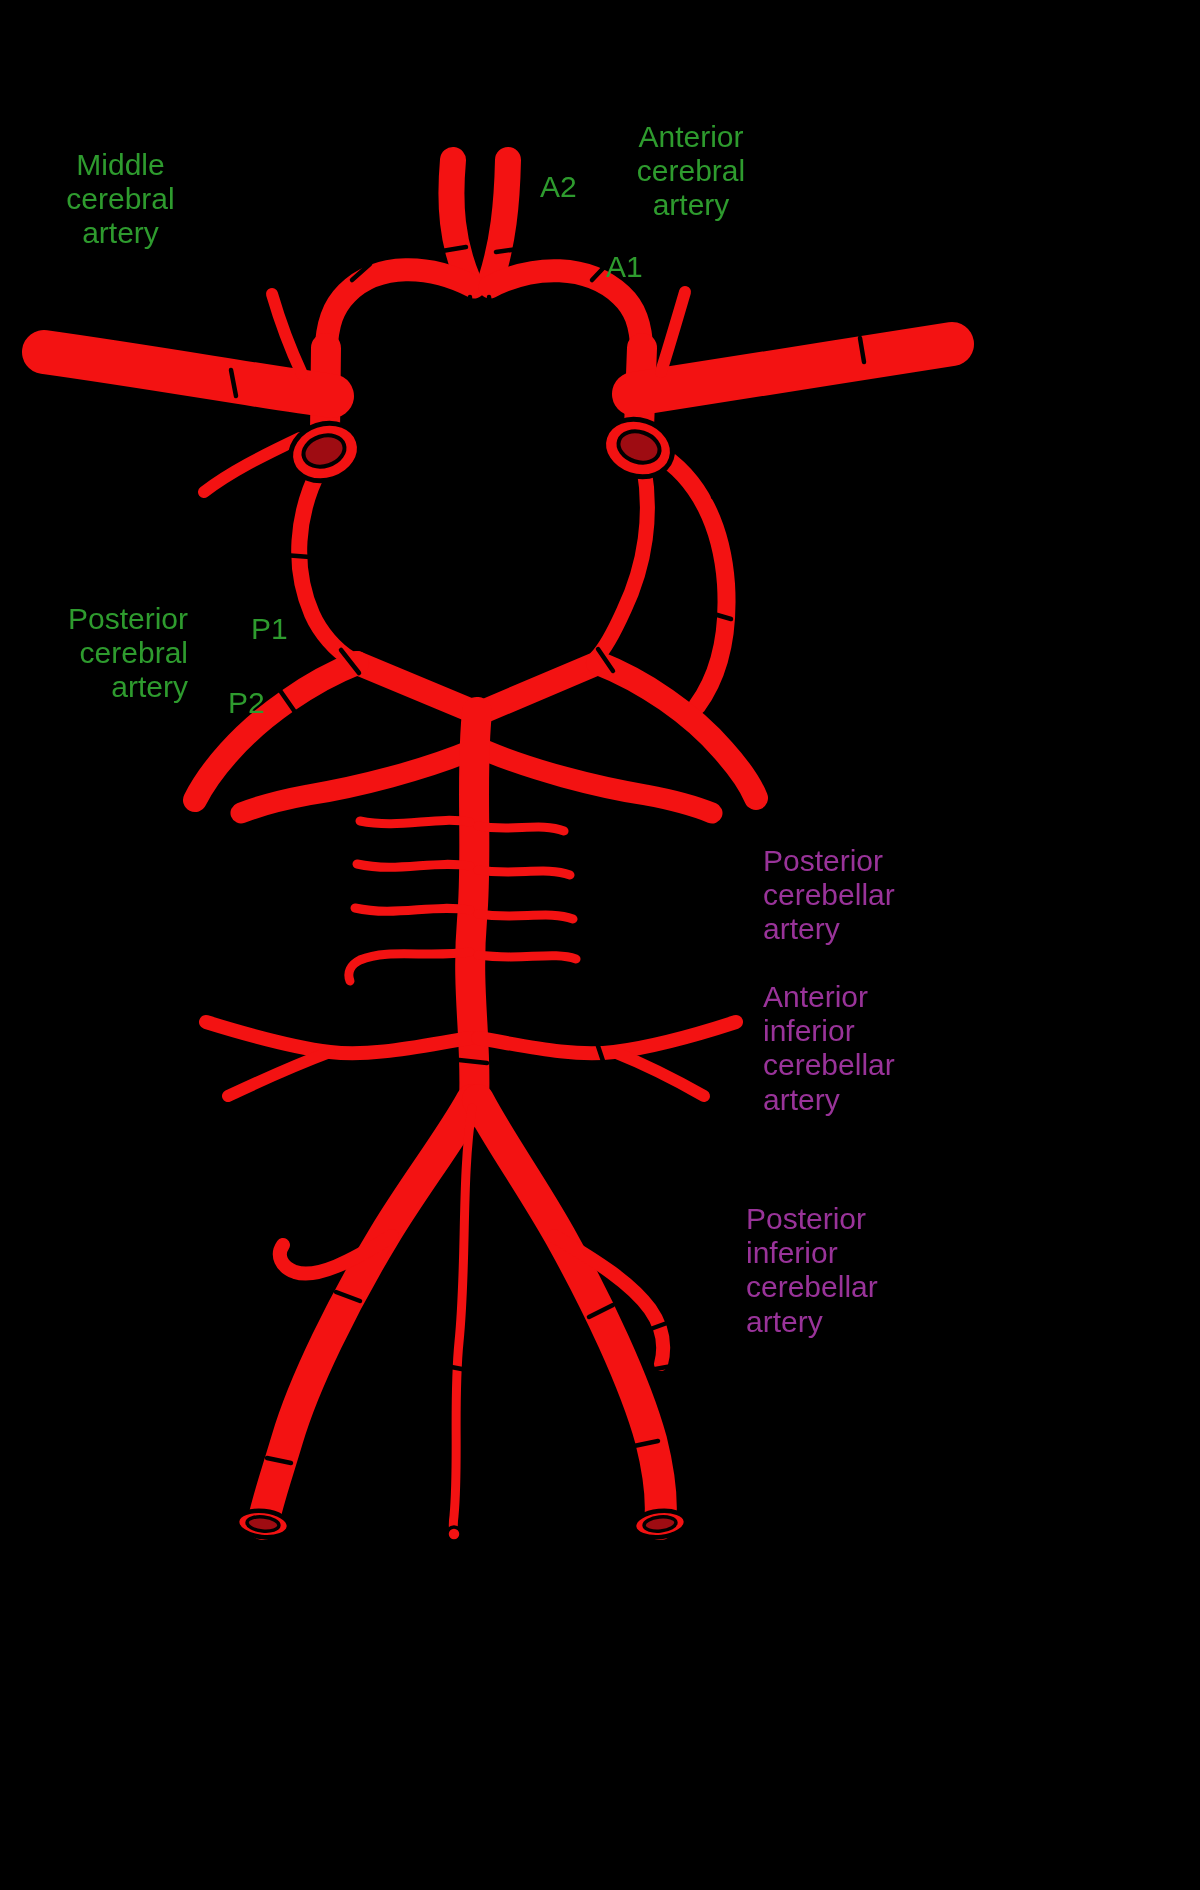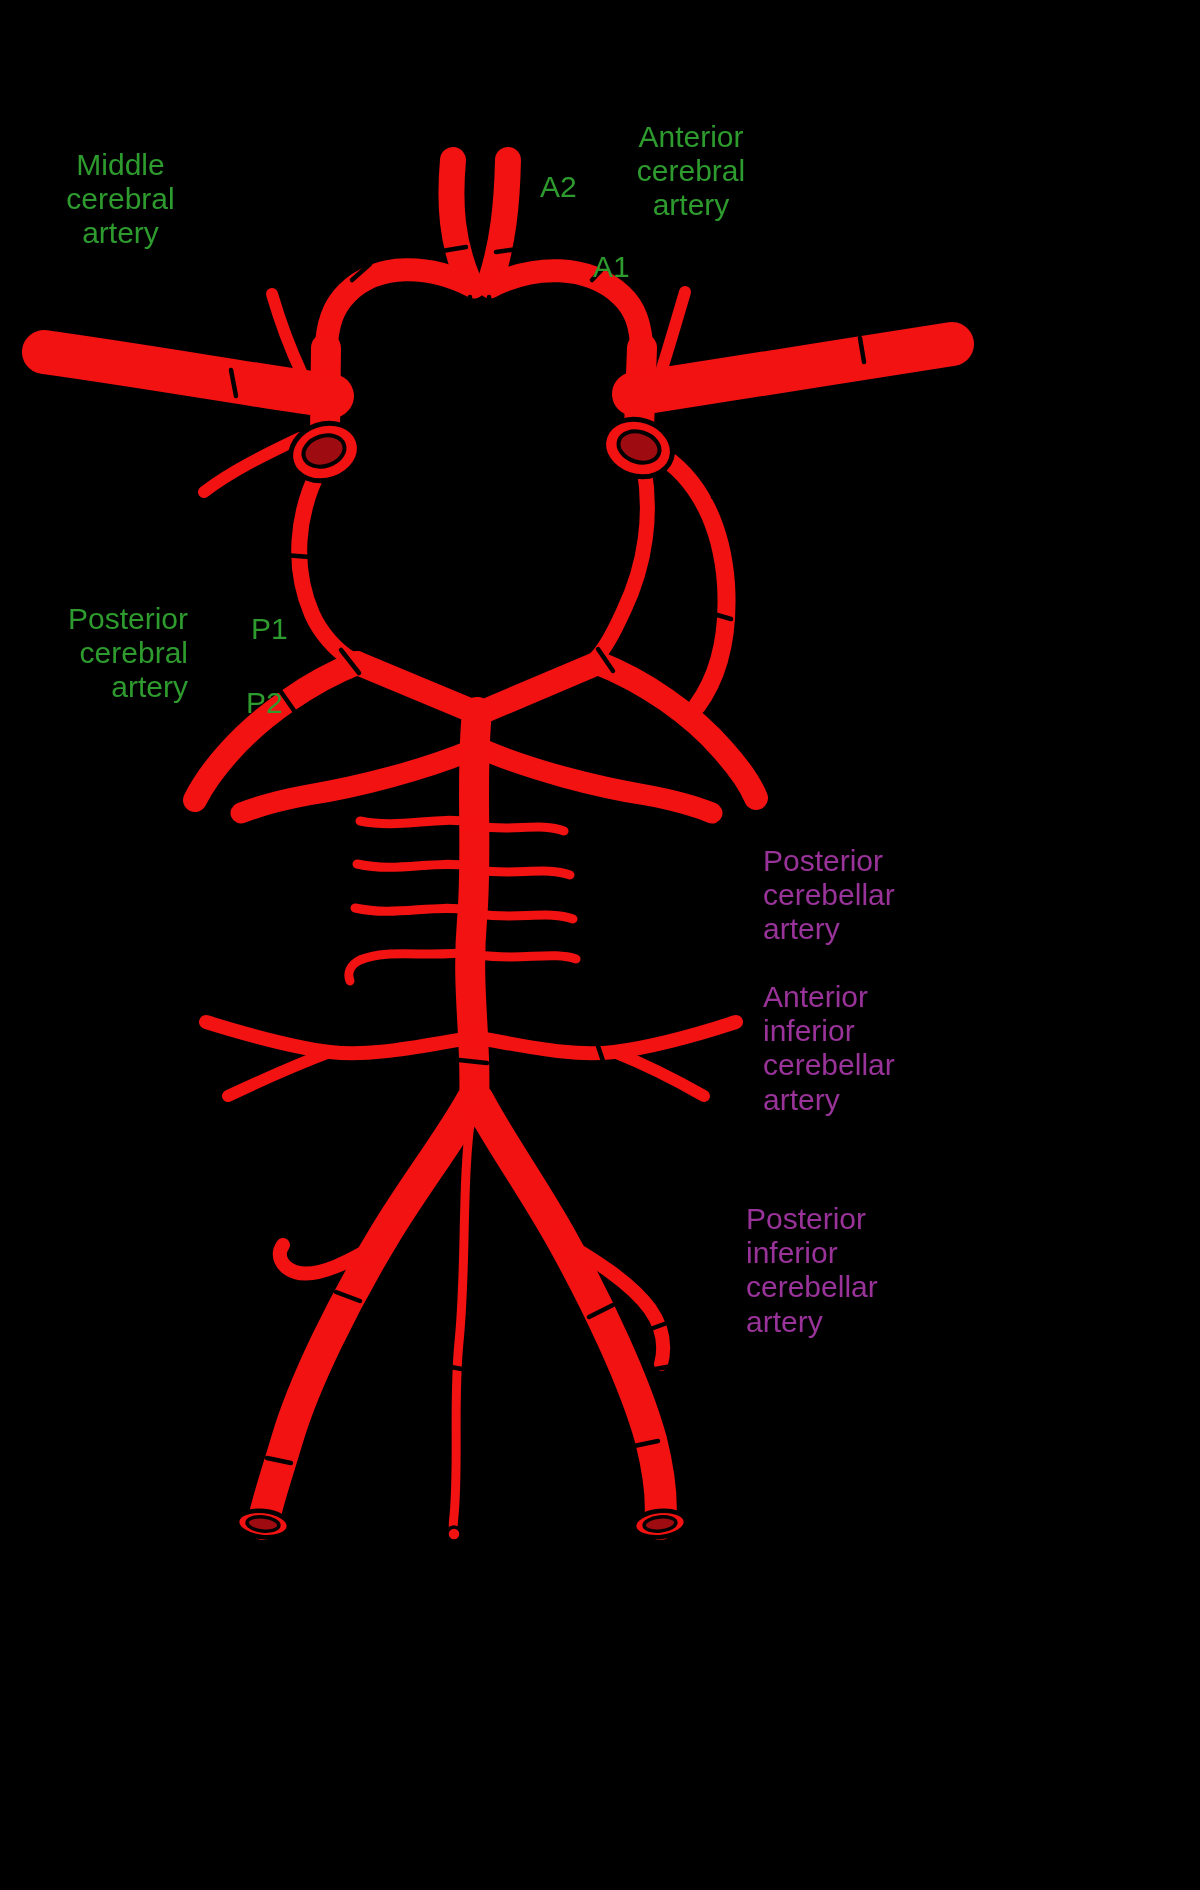--- a/index.html
+++ b/index.html
@@ -147,29 +147,29 @@
   <div class="label green center" style="left:28px;top:148px;width:185px">Middle
 cerebral
 artery</div>
 
   <div class="label green center" style="left:596px;top:120px;width:190px">Anterior
 cerebral
 artery</div>
 
   <div class="label green" style="left:540px;top:170px">A2</div>
 
-  <div class="label green" style="left:593px;top:250px">A1</div>
+  <div class="label green" style="left:606px;top:250px">A1</div>
 
   <div class="label green right" style="left:28px;top:602px;width:160px">Posterior
 cerebral
 artery</div>
 
   <div class="label green" style="left:251px;top:612px">P1</div>
 
-  <div class="label green" style="left:246px;top:686px">P2</div>
+  <div class="label green" style="left:228px;top:686px">P2</div>
 
   <div class="label purple" style="left:763px;top:844px">Posterior
 cerebellar
 artery</div>
 
   <div class="label purple" style="left:763px;top:980px">Anterior
 inferior
 cerebellar
 artery</div>
 

